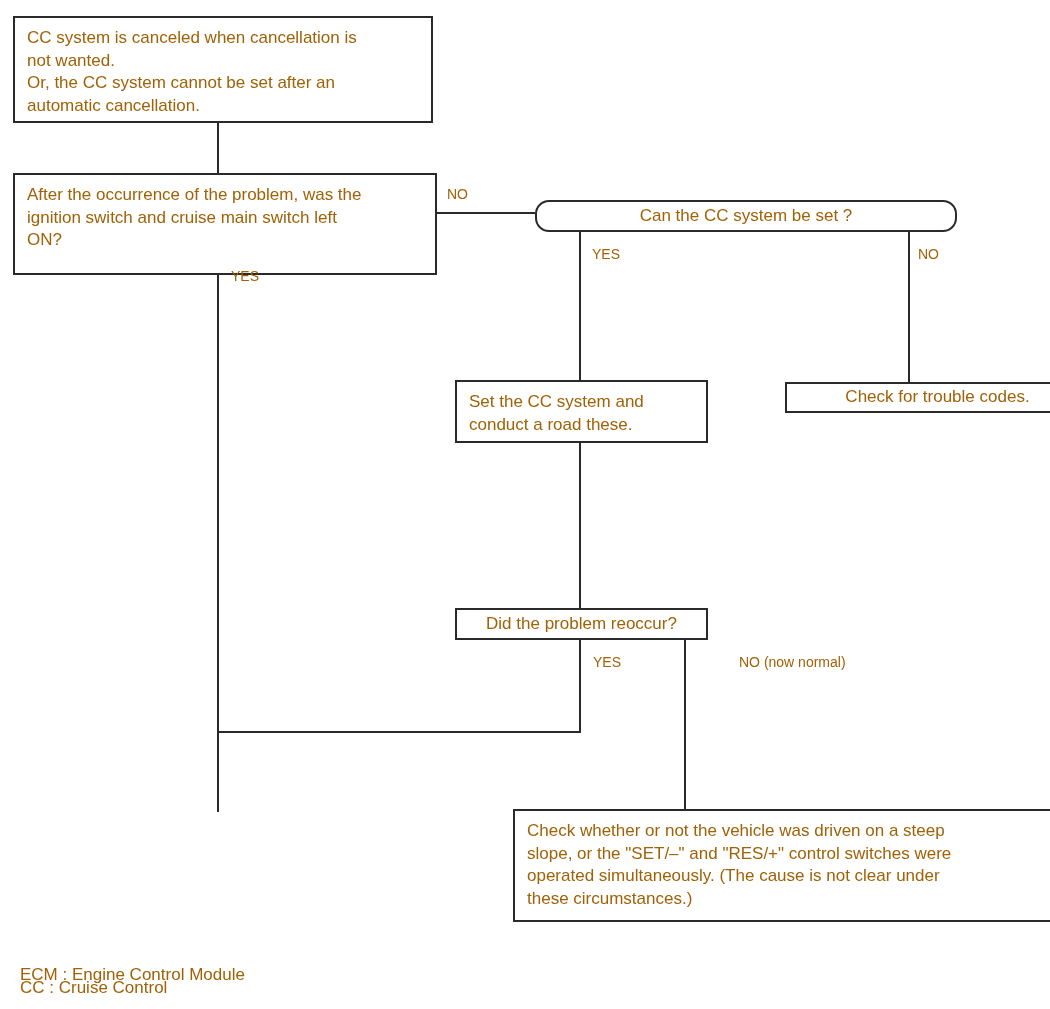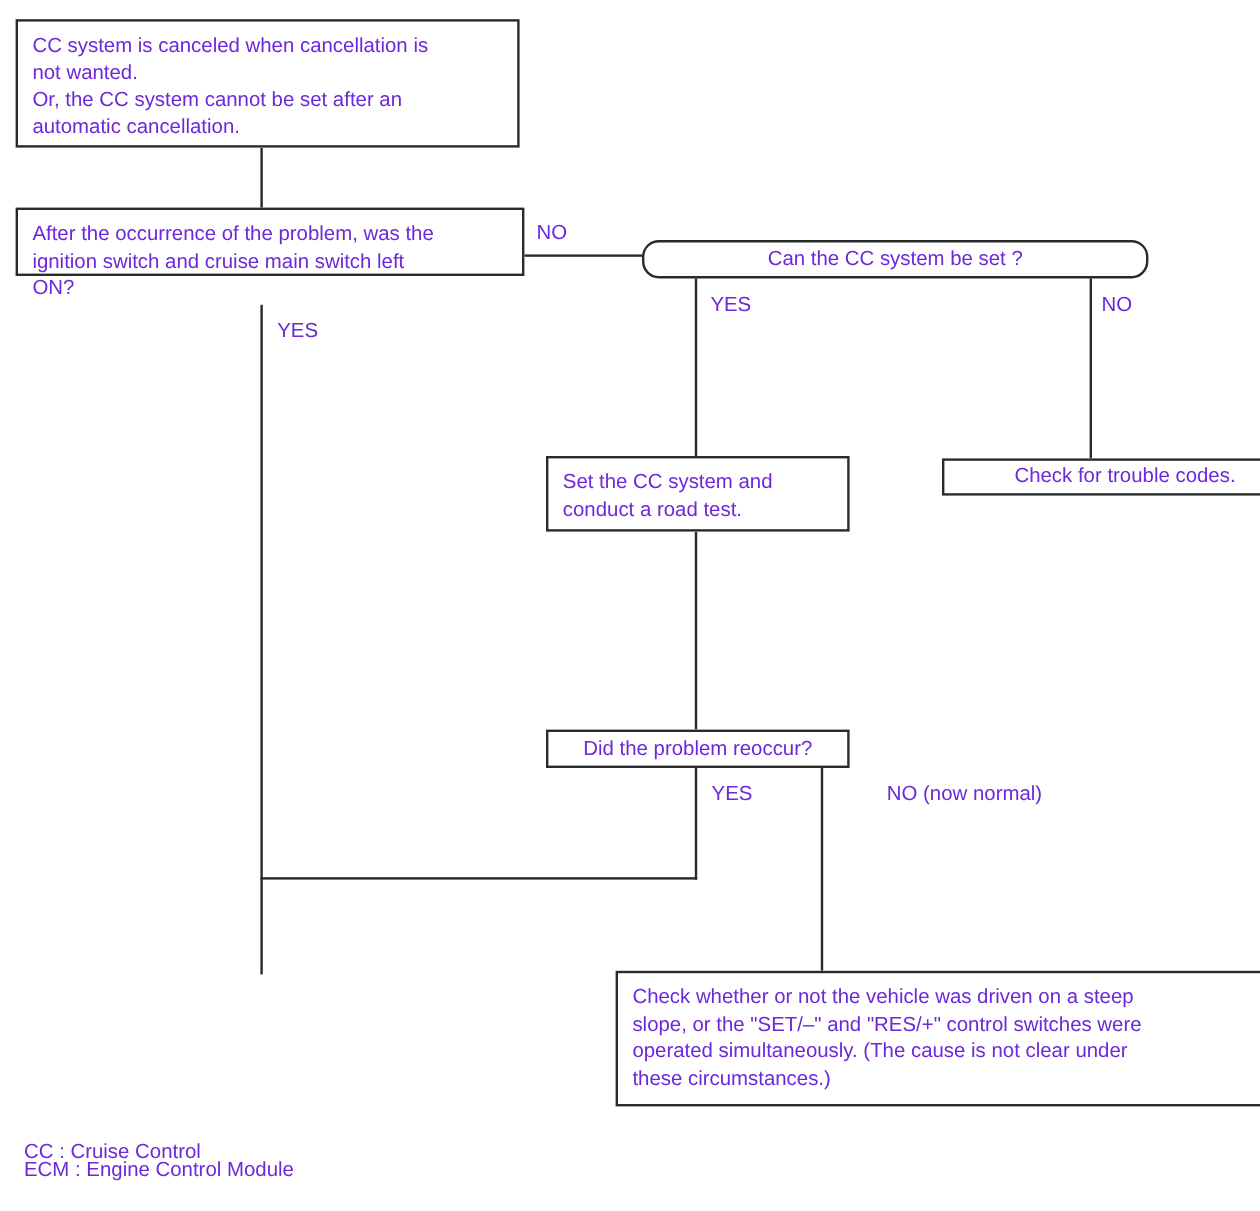--- a/index.html
+++ b/index.html
@@ -3,21 +3,21 @@
 <meta charset="utf-8">
 <style>
   * { box-sizing: border-box; }
   html, body { margin: 0; padding: 0; background: #ffffff; }
   .stage {
     position: relative;
     width: 1050px;
     height: 1009px;
     background: #ffffff;
     font-family: "Liberation Sans", sans-serif;
-    color: #6d28d9;
+    color: #a16207;
     overflow: hidden;
   }
   .node {
     position: absolute;
     border: 2px solid #2a2a2a;
     background: #ffffff;
     font-size: 17px;
     line-height: 22.5px;
     padding: 9px 12px;
     white-space: pre-line;
@@ -25,21 +25,21 @@
   .node.center {
     display: flex;
     align-items: center;
     justify-content: center;
     padding: 0;
     text-align: center;
     white-space: normal;
   }
   .vline { position: absolute; width: 2px; background: #2a2a2a; }
   .hline { position: absolute; height: 2px; background: #2a2a2a; }
-  .blabel { position: absolute; font-size: 17px; line-height: 18px; white-space: nowrap; }
+  .blabel { position: absolute; font-size: 14px; line-height: 18px; white-space: nowrap; }
   .legend-line { position: absolute; font-size: 17px; line-height: 23px; white-space: nowrap; }
 </style>
 </head>
 <body>
 
 <div class="stage">
 
   <div class="vline" style="left:217px; top:123px; height:52px;"></div>
   <div class="hline" style="left:437px; top:212px; width:98px;"></div>
   <div class="vline" style="left:217px; top:254px; height:558px;"></div>
@@ -48,28 +48,28 @@
   <div class="vline" style="left:579px; top:443px; height:165px;"></div>
   <div class="vline" style="left:579px; top:640px; height:93px;"></div>
   <div class="hline" style="left:217px; top:731px; width:364px;"></div>
   <div class="vline" style="left:684px; top:640px; height:169px;"></div>
 
   <div class="node" style="left:13px; top:16px; width:420px; height:107px;">CC system is canceled when cancellation is
 not wanted.
 Or, the CC system cannot be set after an
 automatic cancellation.</div>
 
-  <div class="node" style="left:13px; top:173px; width:424px; height:57px;">After the occurrence of the problem, was the
+  <div class="node" style="left:13px; top:173px; width:424px; height:102px;">After the occurrence of the problem, was the
 ignition switch and cruise main switch left
 ON?</div>
 
   <div class="node center" style="left:535px; top:200px; width:422px; height:32px;border-radius:14px;">Can the CC system be set ?</div>
 
   <div class="node" style="left:455px; top:380px; width:253px; height:63px;">Set the CC system and
-conduct a road test.</div>
+conduct a road these.</div>
 
   <div class="node center" style="left:785px; top:382px; width:305px; height:31px;">Check for trouble codes.</div>
 
   <div class="node center" style="left:455px; top:608px; width:253px; height:32px;">Did the problem reoccur?</div>
 
 
   <div class="node" style="left:513px; top:809px; width:564px; height:113px;">Check whether or not the vehicle was driven on a steep
 slope, or the "SET/–" and "RES/+" control switches were
 operated simultaneously. (The cause is not clear under
 these circumstances.)</div>
@@ -79,16 +79,16 @@
   <div class="blabel" style="left:231px; top:267px;">YES</div>
 
   <div class="blabel" style="left:592px; top:245px;">YES</div>
 
   <div class="blabel" style="left:918px; top:245px;">NO</div>
 
   <div class="blabel" style="left:593px; top:653px;">YES</div>
 
   <div class="blabel" style="left:739px; top:653px;">NO (now normal)</div>
 
-  <div class="legend-line" style="left:20px; top:948px;">CC : Cruise Control</div>
+  <div class="legend-line" style="left:20px; top:976px;">CC : Cruise Control</div>
   <div class="legend-line" style="left:20px; top:963px;">ECM : Engine Control Module</div>
 
 </div>
 
 </body></html>

